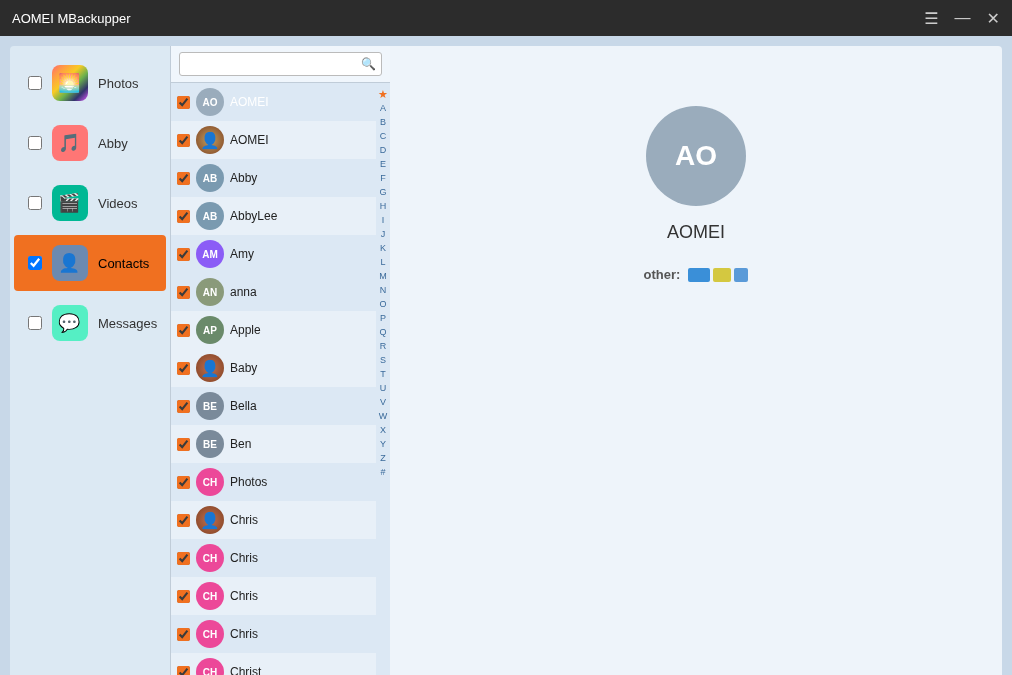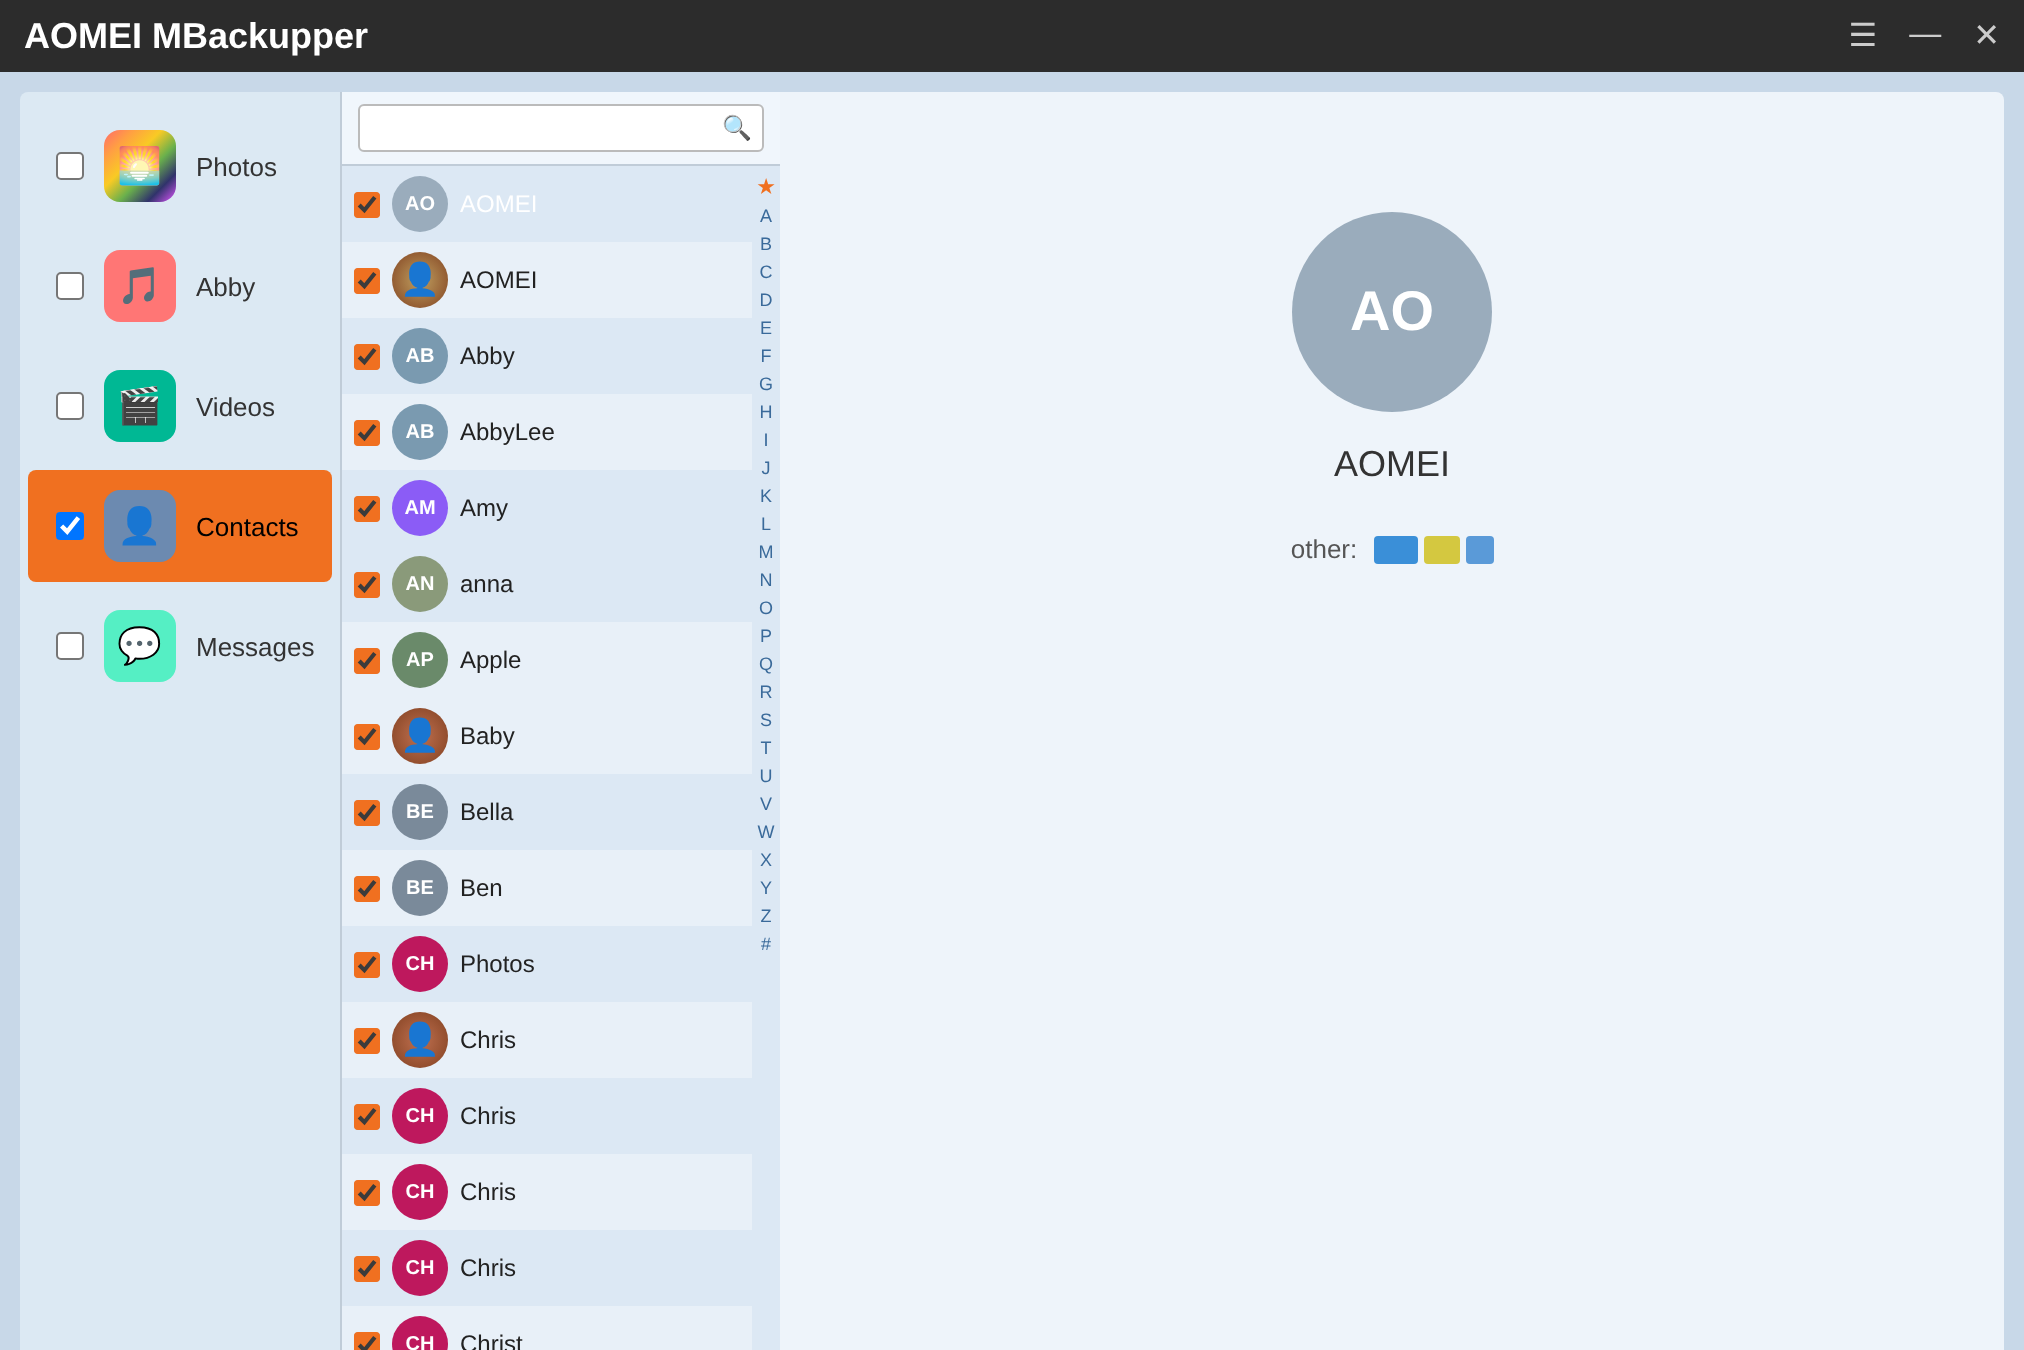--- a/index.html
+++ b/index.html
@@ -17,22 +17,21 @@
       height: 36px;
       display: flex;
       align-items: center;
       padding: 0 12px;
       justify-content: space-between;
     }
     .title-bar-left {
       display: flex;
       align-items: flex-start;
       gap: 8px;
-      font-size: 18px;
-      font-weight: bold;
+      font-size: 13px;
     }
     .title-bar-controls {
       display: flex;
       align-items: center;
       gap: 16px;
     }
     .title-bar-controls span {
       color: #ccc;
       font-size: 16px;
       cursor: pointer;
@@ -222,20 +221,21 @@
     }
     .detail-name {
       font-size: 18px;
       color: #333;
       margin-bottom: 24px;
     }
     .detail-other {
       display: flex;
       align-items: center;
       gap: 8px;
+      font-weight: bold;
     }
     .detail-other-label {
       color: #555;
       font-size: 13px;
     }
     .detail-color-bars {
       display: flex;
       gap: 3px;
     }
     .color-bar {
@@ -267,21 +267,21 @@
       background: #55efc4;
     }
     .avatar-ao { background: #9aacbc; }
     .avatar-aomei-photo { background: #c0a060; }
     .avatar-ab { background: #7a9ab0; }
     .avatar-am { background: #8b5cf6; }
     .avatar-ap { background: #6a8a6a; }
     .avatar-an { background: #8a9a7a; }
     .avatar-baby { background: linear-gradient(135deg,#e08050,#c06030); }
     .avatar-be { background: #7a8a9a; }
-    .avatar-ch { background: #be185d; }
+    .avatar-ch { background: #ec4899; }
     .avatar-ch-photo { background: linear-gradient(135deg,#c07050,#a05030); }
   </style>
 </head>
 <body>
 
 <div class="title-bar">
   <div class="title-bar-left">
     <span>AOMEI MBackupper</span>
   </div>
   <div class="title-bar-controls">

